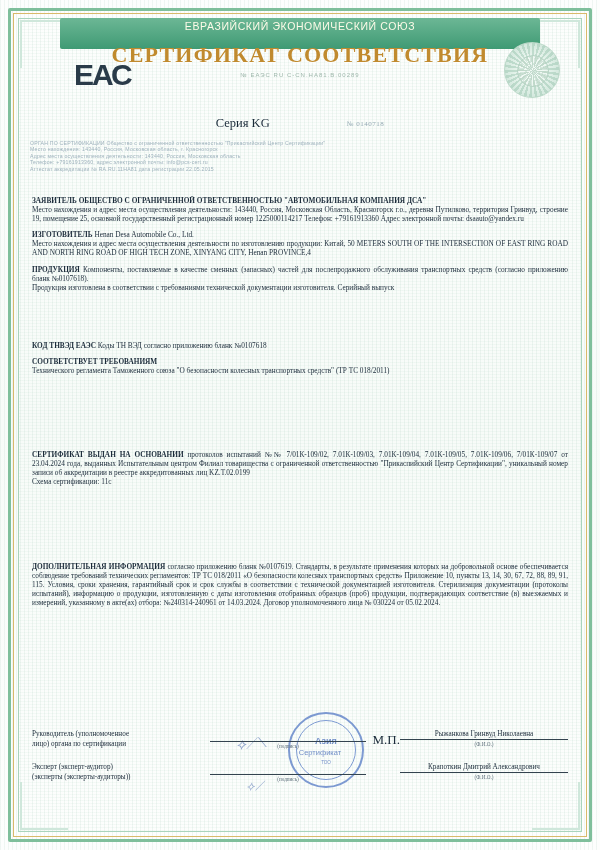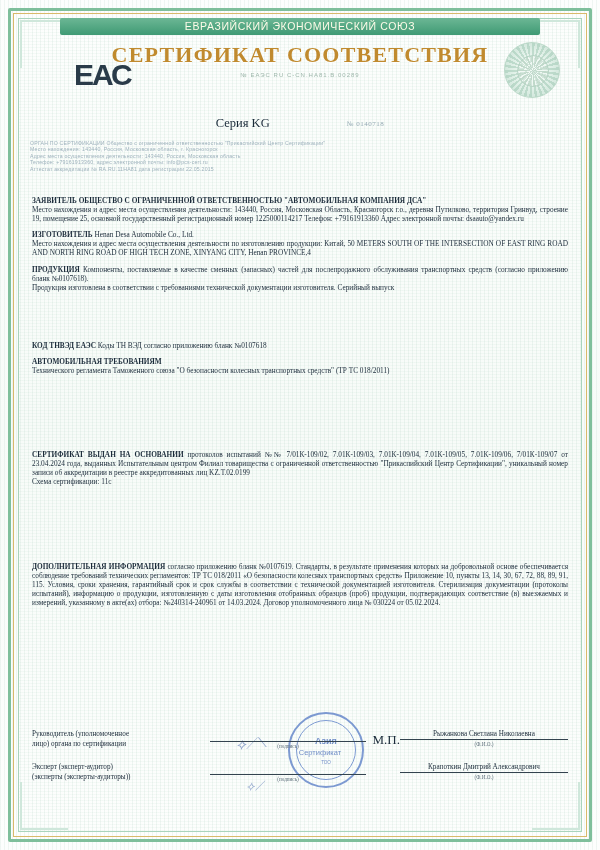--- a/index.html
+++ b/index.html
@@ -56,21 +56,21 @@
   .corner.tr { right: 20px; top: 20px; border-left: none; border-bottom: none; }
   .corner.bl { left: 20px; bottom: 20px; border-right: none; border-top: none; }
   .corner.br { right: 20px; bottom: 20px; border-left: none; border-top: none; }
 
   
   .ribbon {
     position: absolute;
     left: 60px;
     top: 18px;
     width: 480px;
-    height: 17px;
+    height: 31px;
     background: linear-gradient(180deg, #6cb795 0%, #3f9a74 100%);
     border-radius: 2px;
     color: #fdfbe8;
     font-size: 10.5px;
     letter-spacing: 0.6px;
     text-align: center;
     line-height: 17px;
     font-family: "Liberation Sans", sans-serif;
     white-space: nowrap;
     overflow: hidden;
@@ -367,21 +367,21 @@
     </div>
 
     <div class="spacer-lg"></div>
 
     <div class="sec">
       <span class="lbl">КОД ТНВЭД ЕАЭС</span>
       <span>Коды ТН ВЭД согласно приложению бланк №0107618</span>
     </div>
 
     <div class="sec">
-      <div class="lbl">АВТОМОБИЛЬНАЯ ТРЕБОВАНИЯМ</div>
+      <div class="lbl">СООТВЕТСТВУЕТ ТРЕБОВАНИЯМ</div>
       <div>Технического регламента Таможенного союза "О безопасности колесных транспортных средств" (ТР ТС 018/2011)</div>
     </div>
 
     <div class="spacer-lg"></div>
     <div class="spacer-md"></div>
 
     <div class="sec">
       <span class="lbl">СЕРТИФИКАТ ВЫДАН НА ОСНОВАНИИ</span>
       <span>протоколов испытаний №№ 7/01К-109/02, 7.01К-109/03, 7.01К-109/04, 7.01К-109/05, 7.01К-109/06, 7/01К-109/07 от 23.04.2024 года, выданных Испытательным центром Филиал товарищества с ограниченной ответственностью "Прикаспийский Центр Сертификации", уникальный номер записи об аккредитации в реестре аккредитованных лиц KZ.Т.02.0199</span>
       <div>Схема сертификации: 11с</div>
@@ -411,21 +411,21 @@
       <div class="sig-role">
         <div>Руководитель (уполномоченное</div>
         <div>лицо) органа по сертификации</div>
       </div>
       <div class="sig-mid">
         <div class="sig-line"></div>
         <div class="sig-cap">(подпись)</div>
       </div>
       <div class="mp">М.П.</div>
       <div class="sig-name">
-        <span class="nm">Рыжанкова Светлана Николаевна</span>
+        <span class="nm">Рыжанкова Гринвуд Николаевна</span>
         <span class="cap">(Ф.И.О.)</span>
       </div>
     </div>
 
     <div class="sigrow">
       <div class="sig-role">
         <div>Эксперт (эксперт-аудитор)</div>
         <div>(эксперты (эксперты-аудиторы))</div>
       </div>
       <div class="sig-mid">

